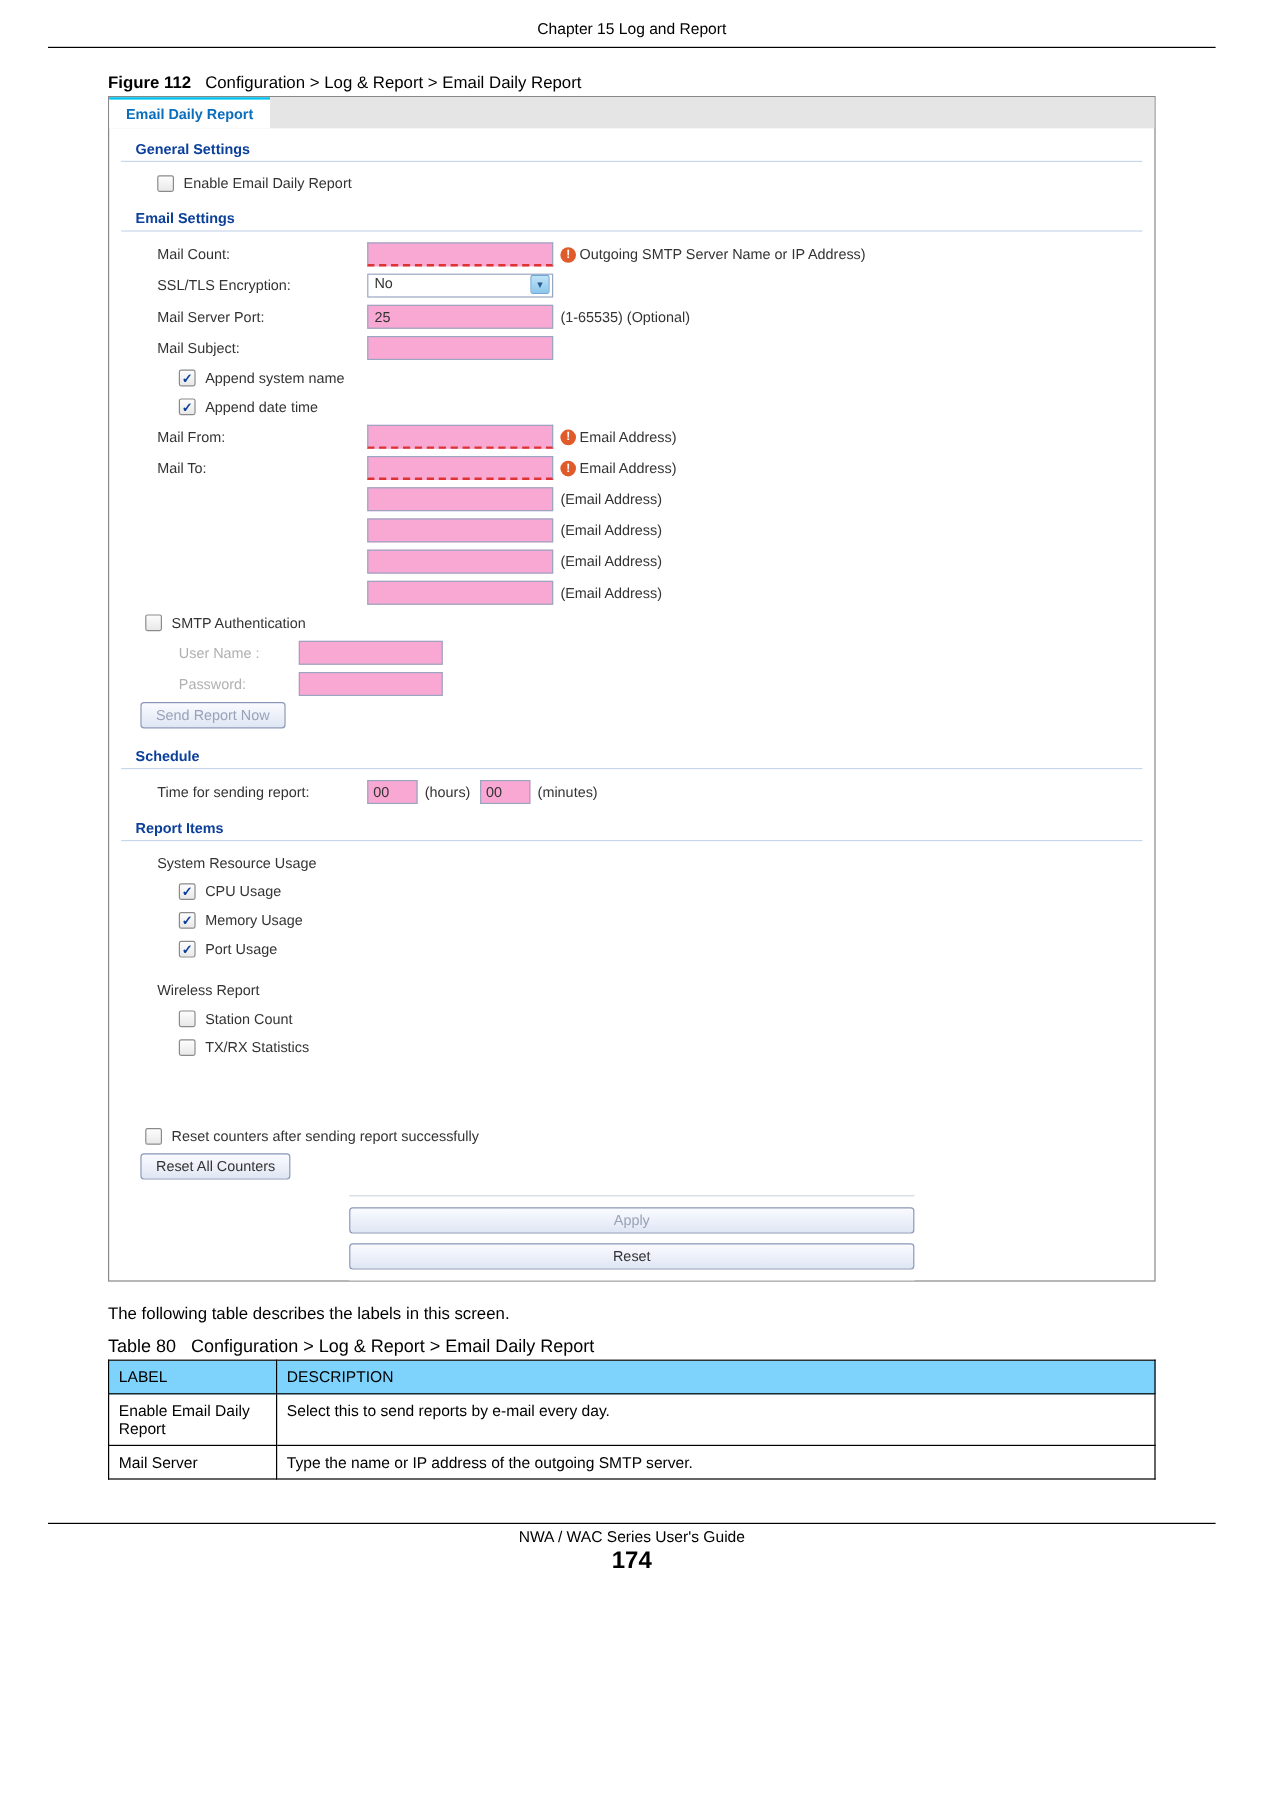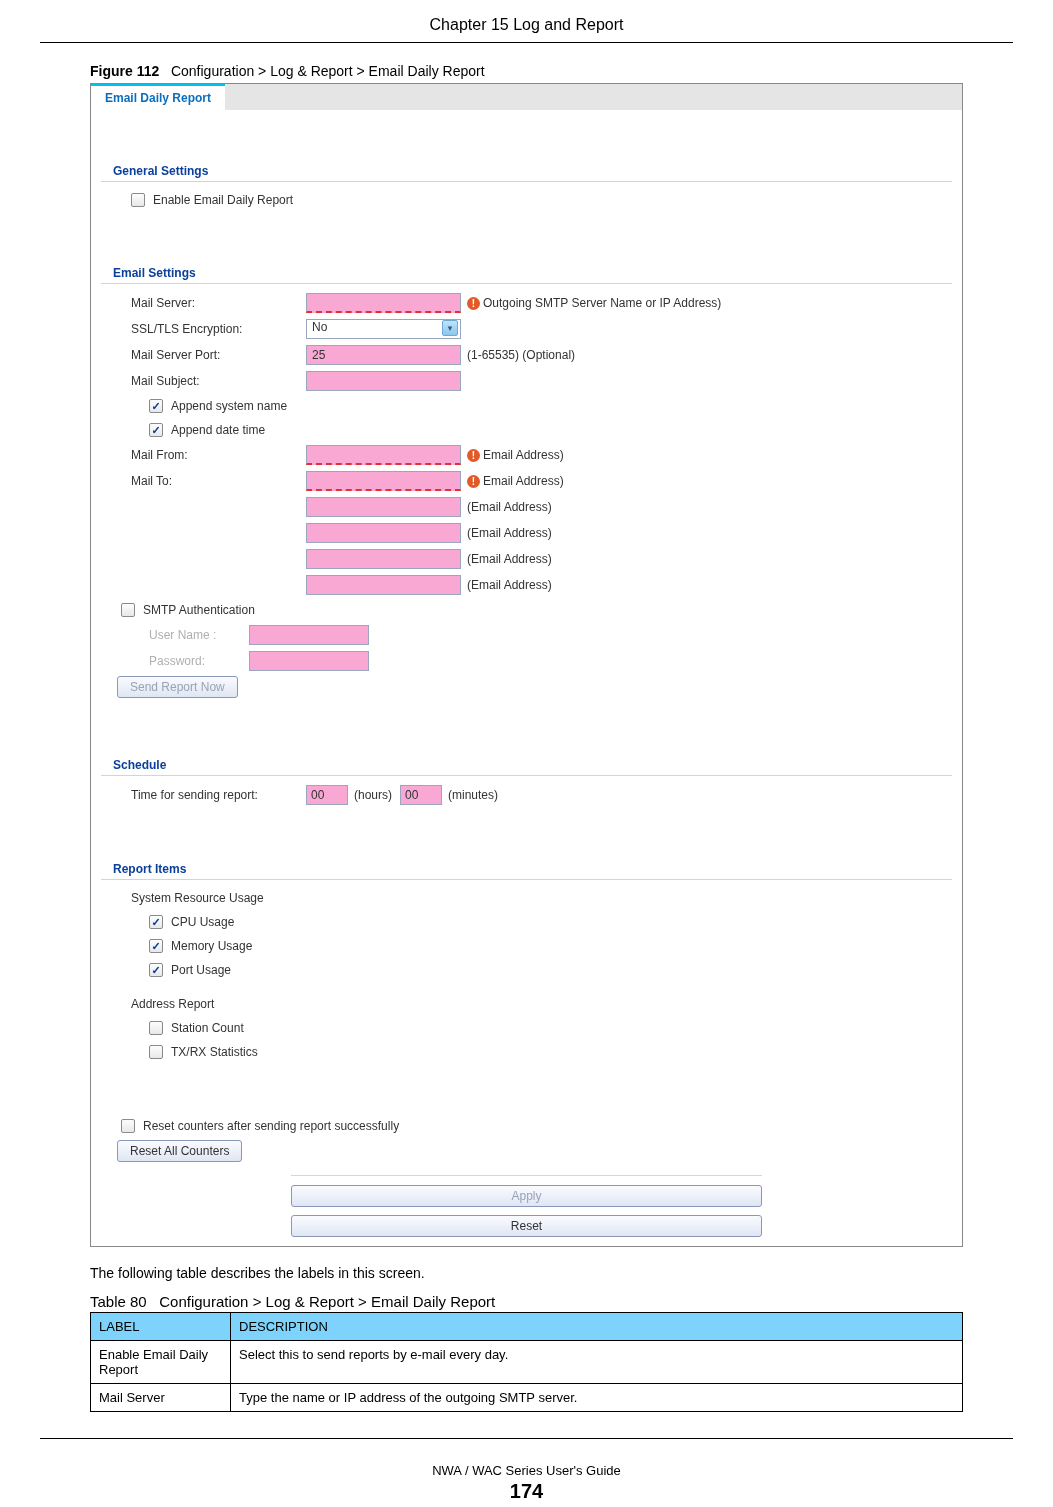--- a/index.html
+++ b/index.html
@@ -7,21 +7,21 @@
     font-family: "Century Gothic", "Avant Garde", Arial, sans-serif;
     font-size: 13px;
     color: #000;
     background: #fff;
     width: 1053px;
     margin: 0 auto;
     padding: 10px 0 20px 0;
   }
   .chapter-header {
     text-align: center;
-    font-size: 16px;
+    font-size: 13px;
     padding: 6px 0 8px 0;
     border-bottom: 1px solid #000;
     margin: 0 40px 20px 40px;
   }
   .content { padding: 0 90px; }
   .figure-caption { font-size: 14px; margin-bottom: 4px; }
   .figure-caption .fignum { font-weight: bold; }
 
   .panel {
     border: 1px solid #888;
@@ -44,21 +44,20 @@
     font-weight: bold;
     padding: 5px 14px 0 14px;
     border-top: 2px solid #00c2ef;
     font-size: 12px;
   }
   .section-title {
     color: #0a3f9a;
     font-weight: bold;
     font-size: 12px;
     padding: 10px 0 3px 22px;
-    margin-top: 44px;
   }
   .section-rule {
     border-top: 1px solid #c7d6ea;
     margin: 0 10px 6px 10px;
   }
   .row {
     display: flex;
     align-items: center;
     padding: 3px 0 3px 40px;
     min-height: 24px;
@@ -149,22 +148,22 @@
   table.desc th, table.desc td {
     border: 1px solid #000;
     padding: 6px 8px;
     text-align: left;
     vertical-align: top;
   }
   table.desc th { background: #7dd3fc; font-weight: normal; }
   table.desc th.label { width: 140px; }
   .page-footer {
     text-align: center;
-    margin-top: 26px;
-    padding-top: 24px;
+    margin-top: 36px;
+    padding-top: 3px;
     border-top: 1px solid #000;
     margin-left: 40px; margin-right: 40px;
   }
   .page-footer .guide { font-size: 13px; }
   .page-footer .pnum { font-size: 20px; font-weight: bold; margin-top: 2px; }
 </style>
 </head>
 <body>
 
 <div class="chapter-header">Chapter 15 Log and Report</div>
@@ -185,21 +184,21 @@
     <div class="section-rule"></div>
     <div class="row">
       <span class="cb"></span>
       <span>Enable Email Daily Report</span>
     </div>
 
     <div class="section-title">Email Settings</div>
     <div class="section-rule"></div>
 
     <div class="row">
-      <span class="label-col">Mail Server:</span>
+      <span class="label-col">Mail Count:</span>
       <span class="txt-input wavy"></span>
       <span class="hint">
         <span class="warn-badge">!</span>
         <span>Outgoing SMTP Server Name or IP Address)</span>
       </span>
     </div>
 
     <div class="row">
       <span class="label-col">SSL/TLS Encryption:</span>
       <span class="select">
@@ -310,21 +309,21 @@
     <div class="row indent2">
       <span class="cb checked"></span>
       <span>Memory Usage</span>
     </div>
     <div class="row indent2">
       <span class="cb checked"></span>
       <span>Port Usage</span>
     </div>
 
     <div class="row" style="margin-top:10px;">
-      <span>Address Report</span>
+      <span>Wireless Report</span>
     </div>
     <div class="row indent2">
       <span class="cb"></span>
       <span>Station Count</span>
     </div>
     <div class="row indent2">
       <span class="cb"></span>
       <span>TX/RX Statistics</span>
     </div>
 

